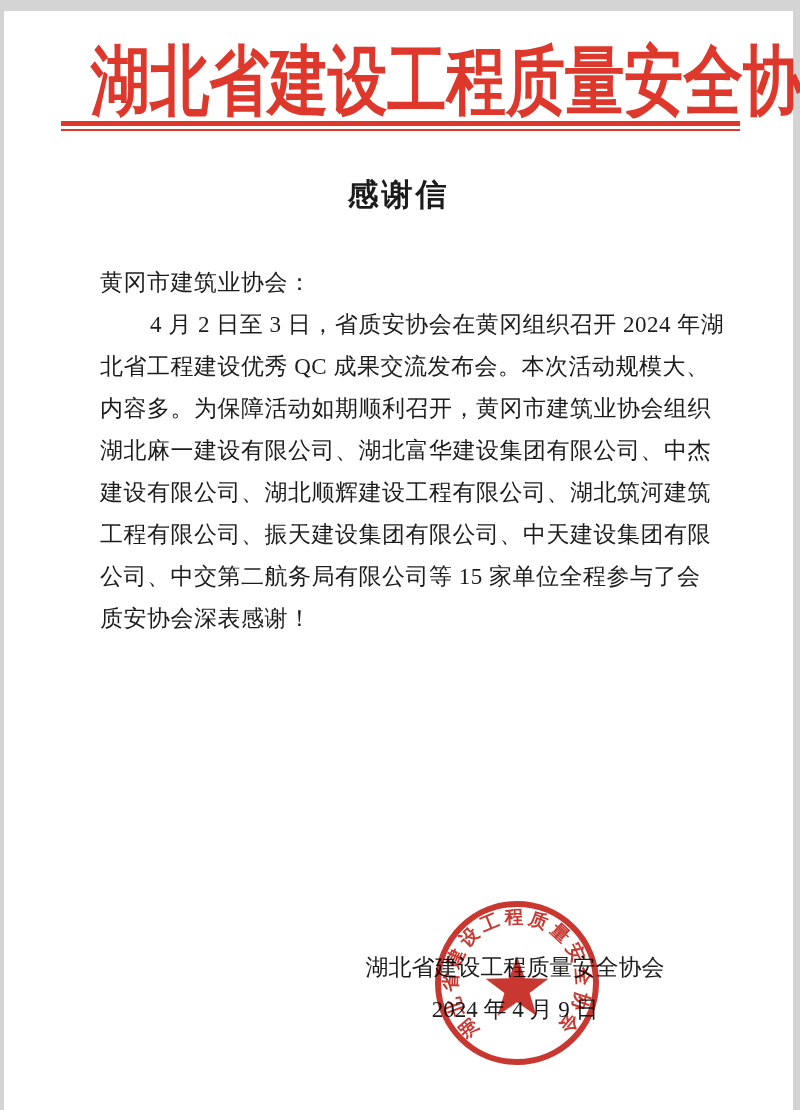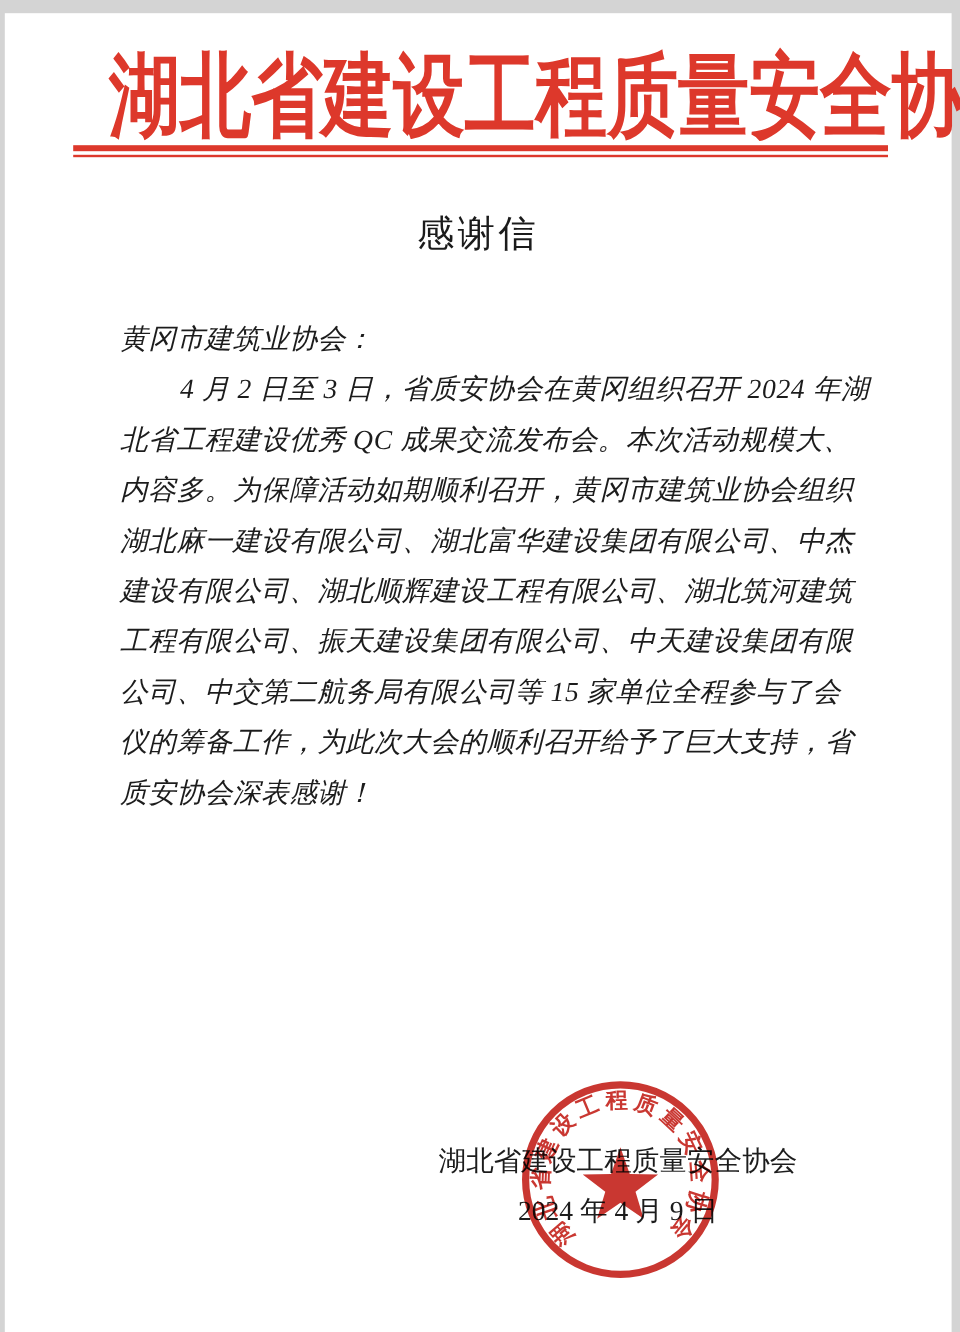--- a/index.html
+++ b/index.html
@@ -54,34 +54,33 @@
     margin-top: 3px;
   }
   
   .letter-title {
     position: absolute;
     top: 163px;
     left: 0;
     width: 100%;
     text-align: center;
     font-size: 31px;
-    font-weight: normal;
+    font-weight: bold;
     color: #1b1b1b;
     letter-spacing: 3px;
   }
   
   .body-text {
     position: absolute;
     top: 251px;
     left: 96px;
     width: 650px;
     font-size: 23px;
     color: #1c1c1c;
     letter-spacing: 0.5px;
-    font-style: italic;
   }
   .line {
     height: 42px;
     line-height: 42px;
     white-space: nowrap;
   }
   .line.indent {
     padding-left: 50px;
   }
   
@@ -125,21 +124,20 @@
 
   <div class="body-text">
     <div class="line">黄冈市建筑业协会：</div>
     <div class="line indent">4 月 2 日至 3 日，省质安协会在黄冈组织召开 2024 年湖</div>
     <div class="line">北省工程建设优秀 QC 成果交流发布会。本次活动规模大、</div>
     <div class="line">内容多。为保障活动如期顺利召开，黄冈市建筑业协会组织</div>
     <div class="line">湖北麻一建设有限公司、湖北富华建设集团有限公司、中杰</div>
     <div class="line">建设有限公司、湖北顺辉建设工程有限公司、湖北筑河建筑</div>
     <div class="line">工程有限公司、振天建设集团有限公司、中天建设集团有限</div>
     <div class="line">公司、中交第二航务局有限公司等 15 家单位全程参与了会</div>
-    <div class="line">仪的筹备工作，为此次大会的顺利召开给予了巨大支持，省</div>
     <div class="line">质安协会深表感谢！</div>
   </div>
 
   <div class="signature-block">
     <div class="sig-line">湖北省建设工程质量安全协会</div>
     <div class="sig-line">2024 年 4 月 9 日</div>
   </div>
 
   <svg class="seal" viewBox="0 0 172 172" xmlns="http://www.w3.org/2000/svg">
     <defs>

